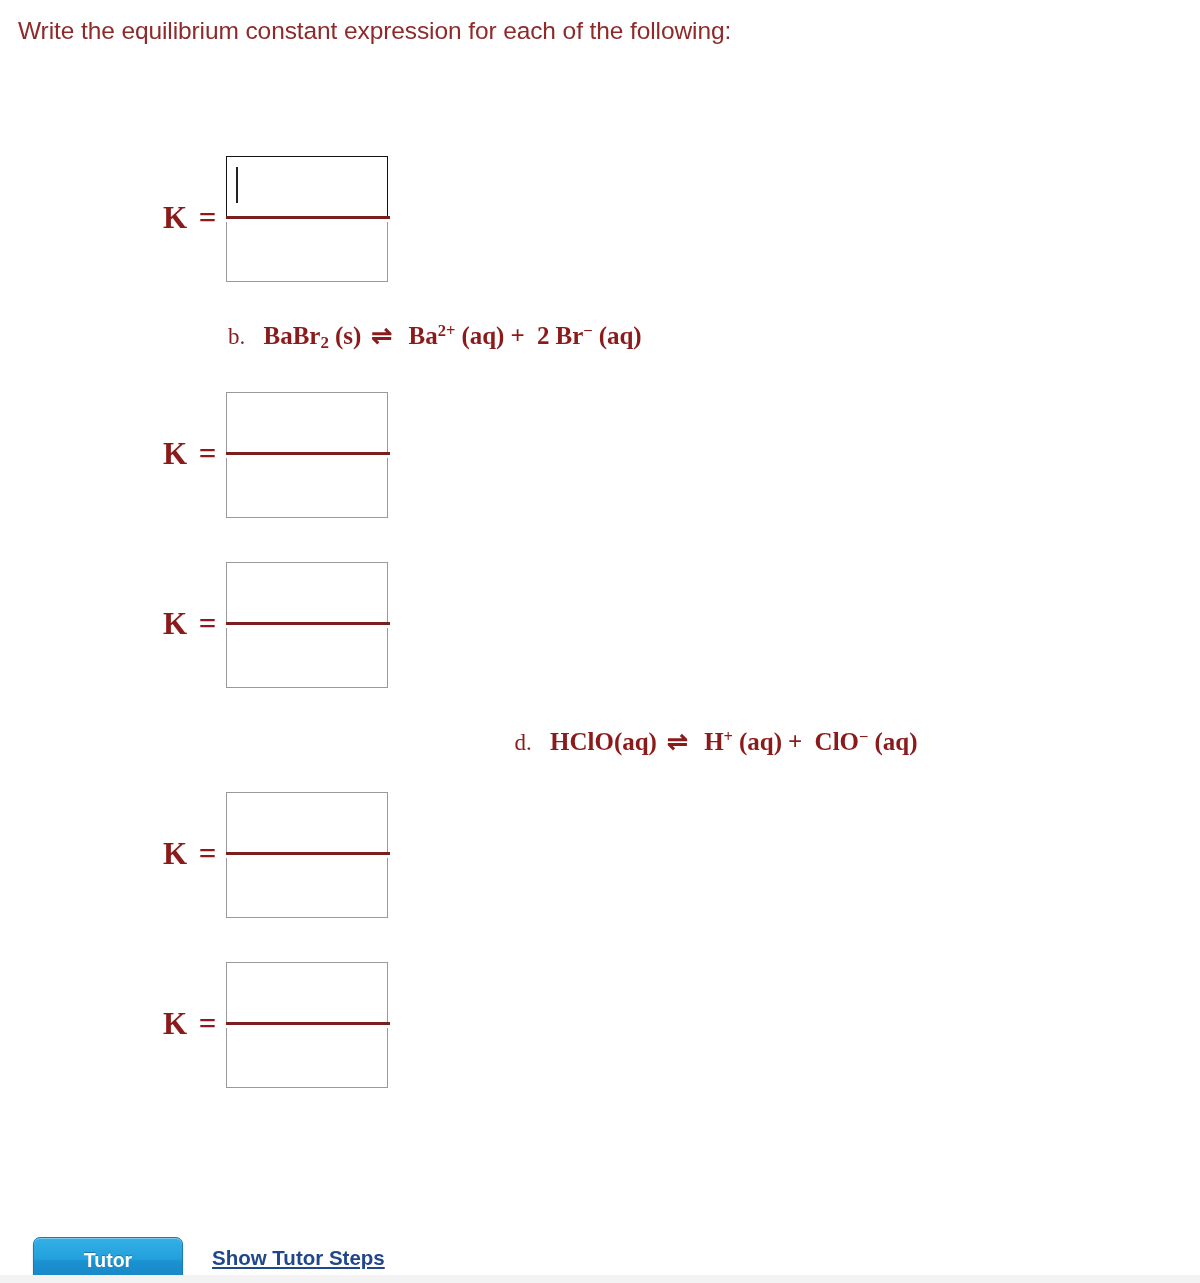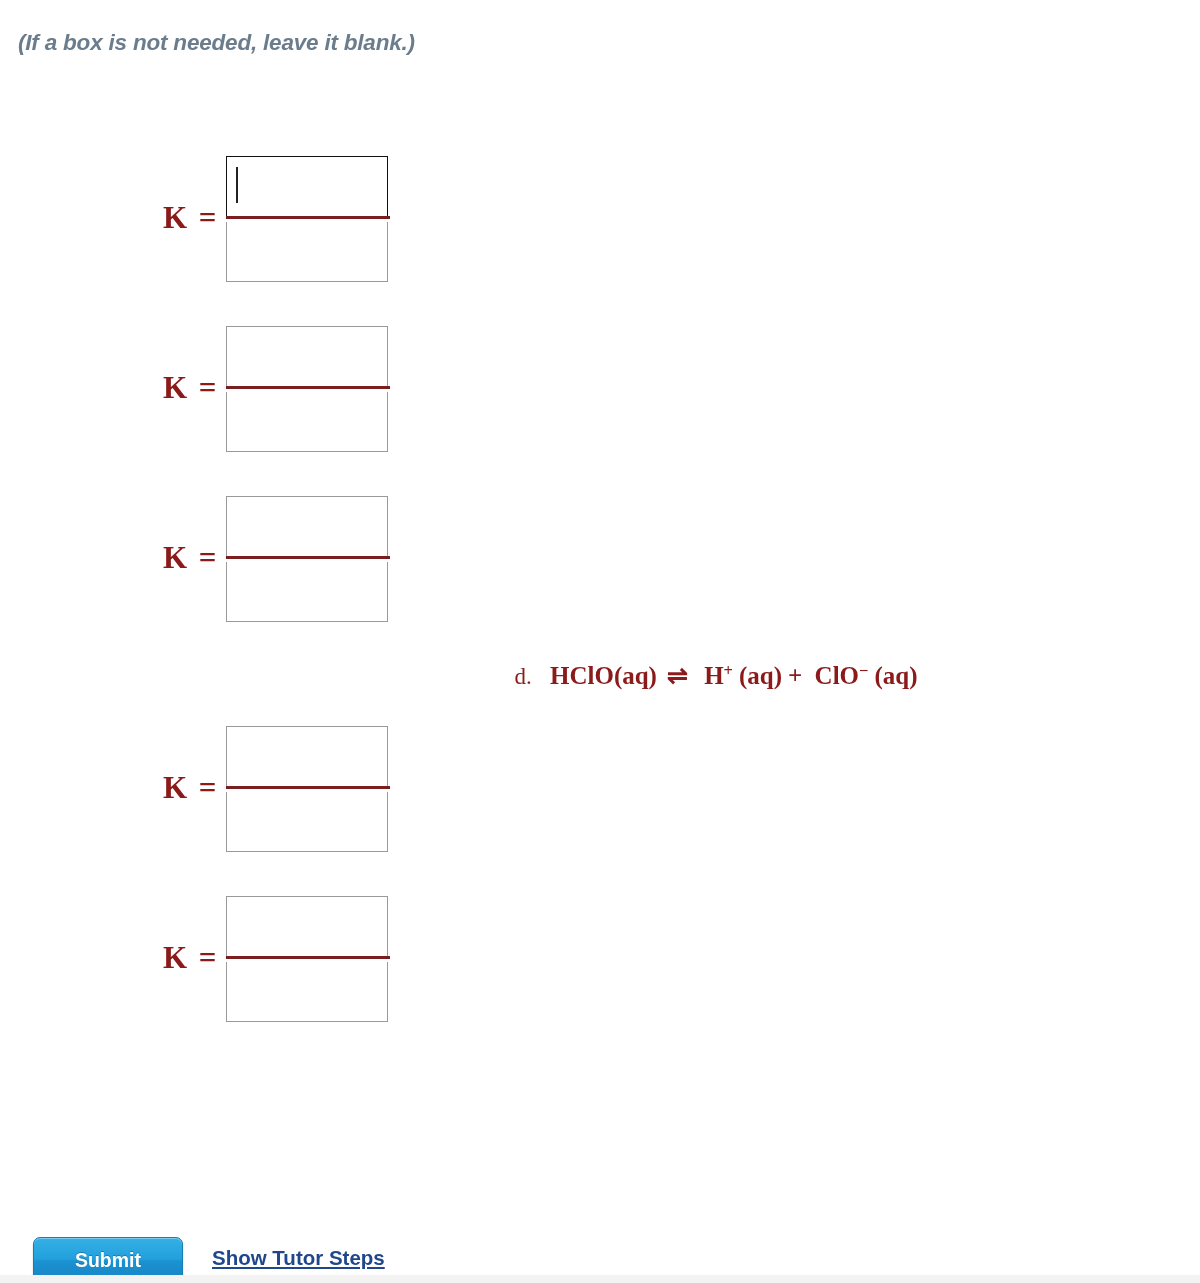--- a/index.html
+++ b/index.html
@@ -178,21 +178,21 @@
     text-decoration: underline;
     font-family: "Liberation Sans", sans-serif;
     cursor: pointer;
     white-space: nowrap;
   }
 </style>
 </head>
 <body>
 
 <div class="prompt-area">
-  <div class="prompt-note">(If a box is not needed, leave it blank.)</div>
+  <div class="prompt-line">Write the equilibrium constant expression for each of the following:</div>
 </div>
 
 <div class="problems">
 
   <div class="problem">
     <div class="kblock" style="margin-top:38px;">
       <div class="klabel">K =</div>
       <div class="fraction">
         <div class="frac-box numerator focused">
           <span class="caret"></span>
@@ -200,20 +200,24 @@
         </div>
         <div class="frac-bar"></div>
         <div class="frac-box denominator">
           <span></span>
         </div>
       </div>
     </div>
   </div>
 
   <div class="problem">
+    <div class="equation" style="margin-left:228px; margin-top:24px;">
+      <span class="eq-label">b.</span>
+      <span class="eq-body">BaBr<sub>2</sub><span class="sp"></span>(s)<span class="sp-wide"></span>⇌<span class="sp-wide"></span> Ba<sup>2+</sup><span class="sp"></span>(aq)<span class="sp"></span>+<span class="sp"></span> 2<span class="sp"></span>Br<sup>−</sup><span class="sp"></span>(aq)</span>
+    </div>
     <div class="kblock" style="margin-top:34px;">
       <div class="klabel">K =</div>
       <div class="fraction">
         <div class="frac-box numerator">
           <span></span>
         </div>
         <div class="frac-bar"></div>
         <div class="frac-box denominator">
           <span></span>
         </div>
@@ -266,16 +270,16 @@
         <div class="frac-box denominator">
           <span></span>
         </div>
       </div>
     </div>
   </div>
 
 </div>
 
 <div class="footer">
-  <div class="submit-btn">Submit</div>
+  <div class="submit-btn">Tutor</div>
   <div class="tutor-link">Show Tutor Steps</div>
   <div class="footer-strip"></div>
 </div>
 
 </body></html>

